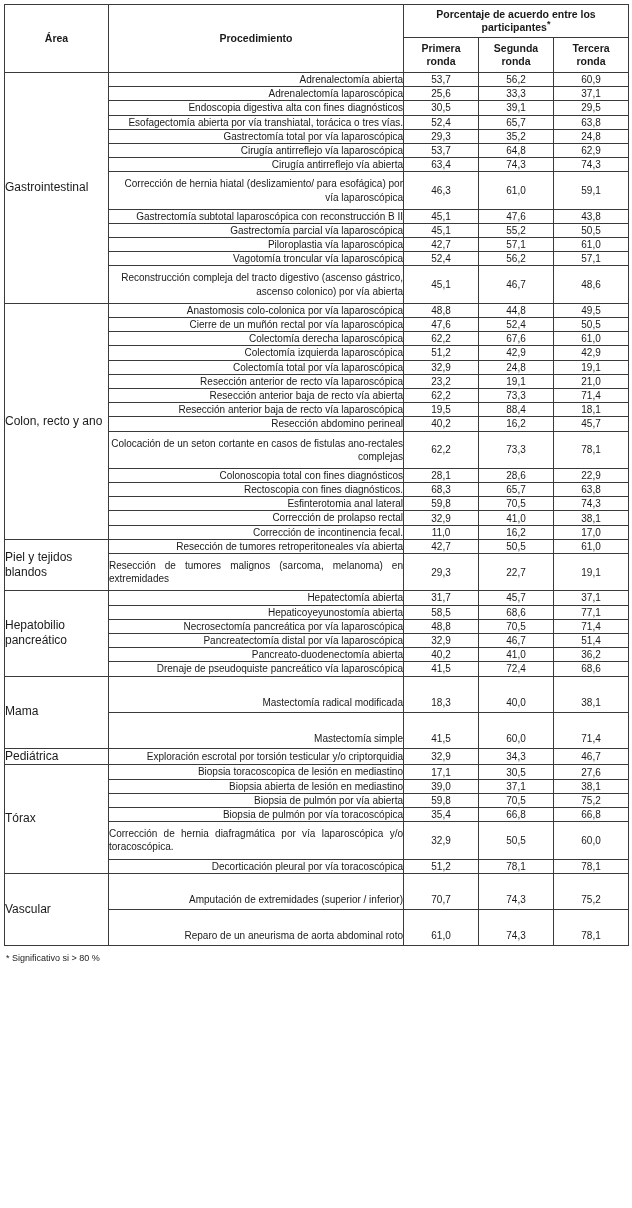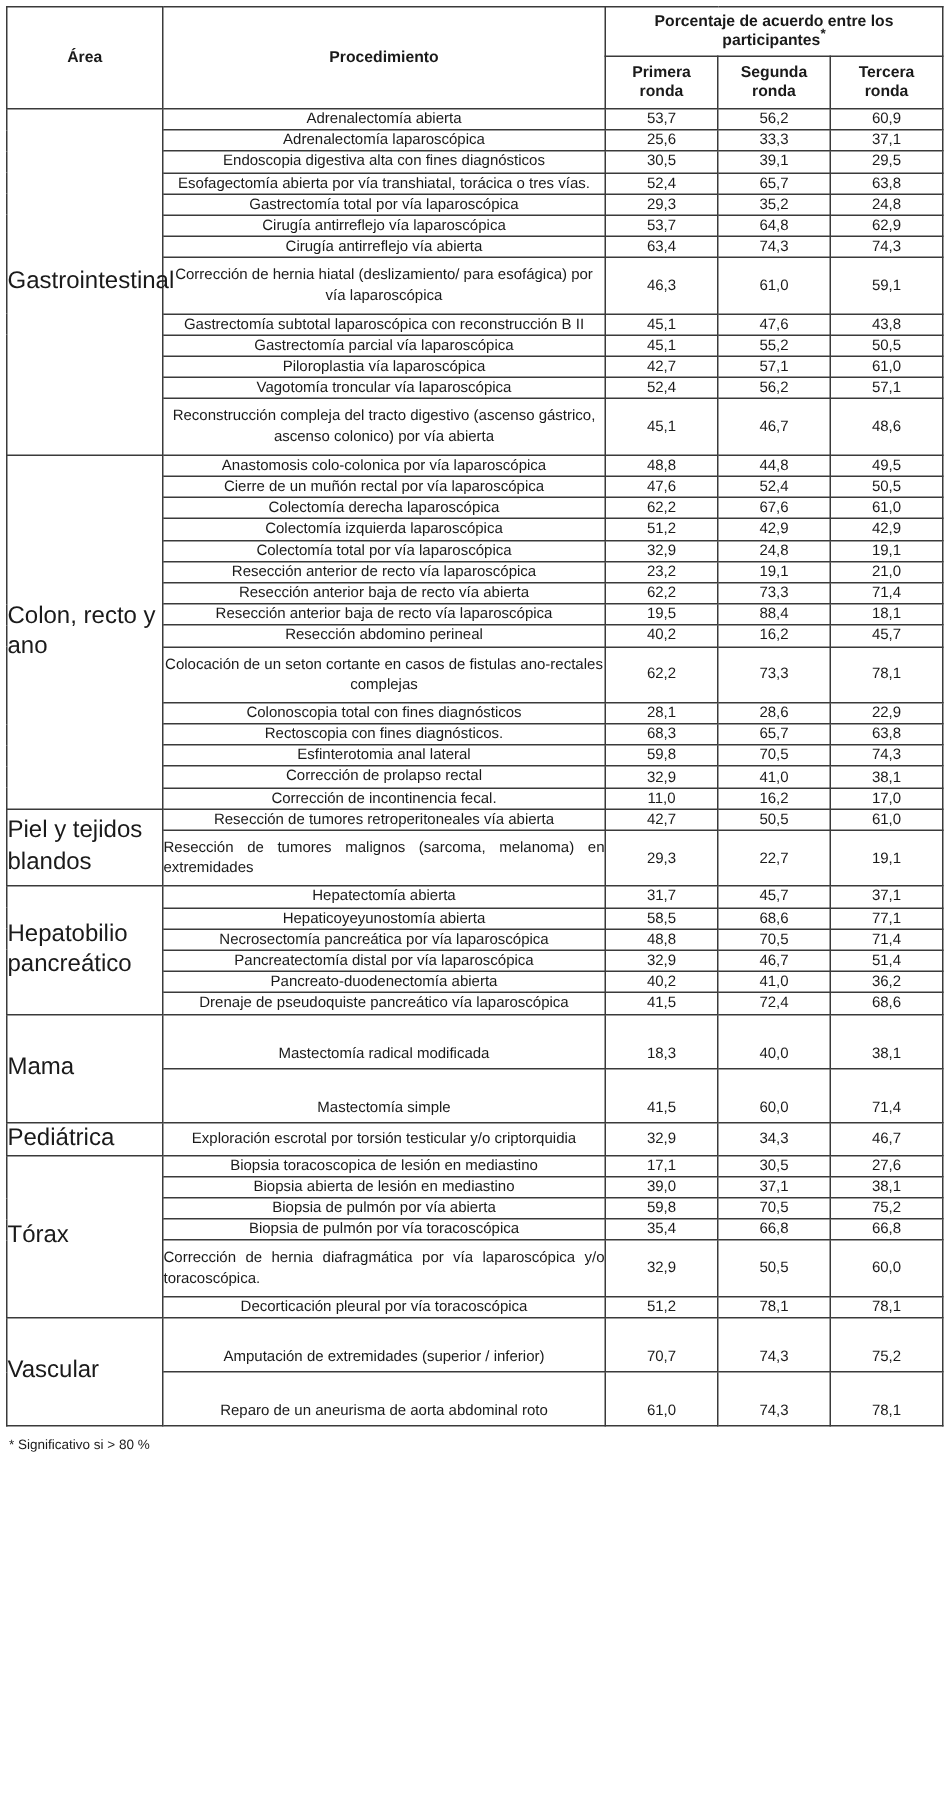--- a/index.html
+++ b/index.html
@@ -42,29 +42,29 @@
     text-align: center;
     line-height: 1.25;
     padding: 4px 3px;
   }
   th.hd-area { height: 66px; margin-left: 32px; }
   th.hd-proc { height: 66px; }
   th.hd-group { height: 32px; text-align: center; }
   th.hd-round { height: 34px; padding: 3px 2px; }
 
   td.area {
-    font-size: 16px;
+    font-size: 12px;
     text-align: left;
     padding: 4px 4px 4px 7px;
     line-height: 1.3;
     vertical-align: middle;
   }
   td.proc {
     font-size: 10px;
-    text-align: center;
+    text-align: right;
     padding: 5px 6px 5px 7px;
     line-height: 1.32;
   }
   td.proc.just { text-align: justify; text-justify: inter-word; }
   td.num {
     font-size: 10px;
     text-align: center;
     padding: 5px 2px;
     line-height: 1.3;
     white-space: nowrap;

